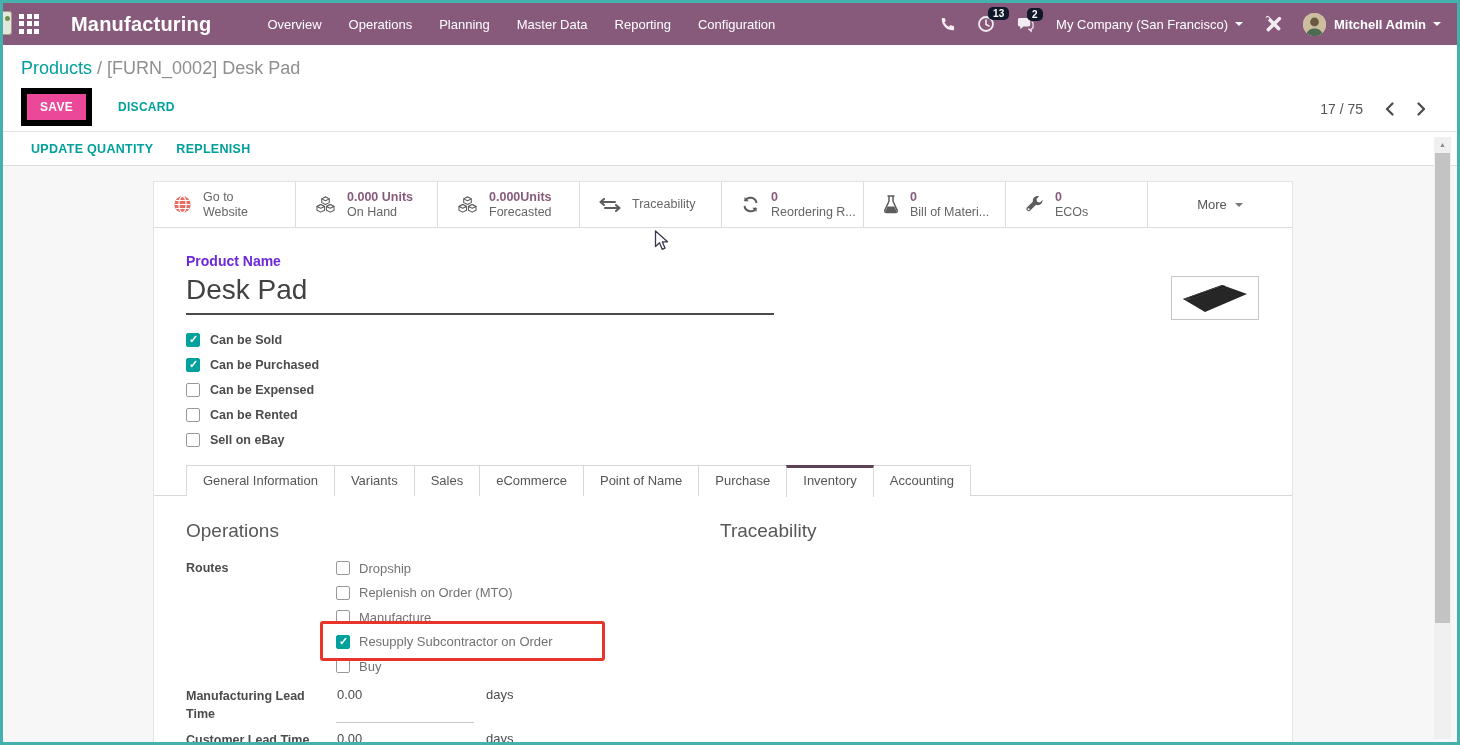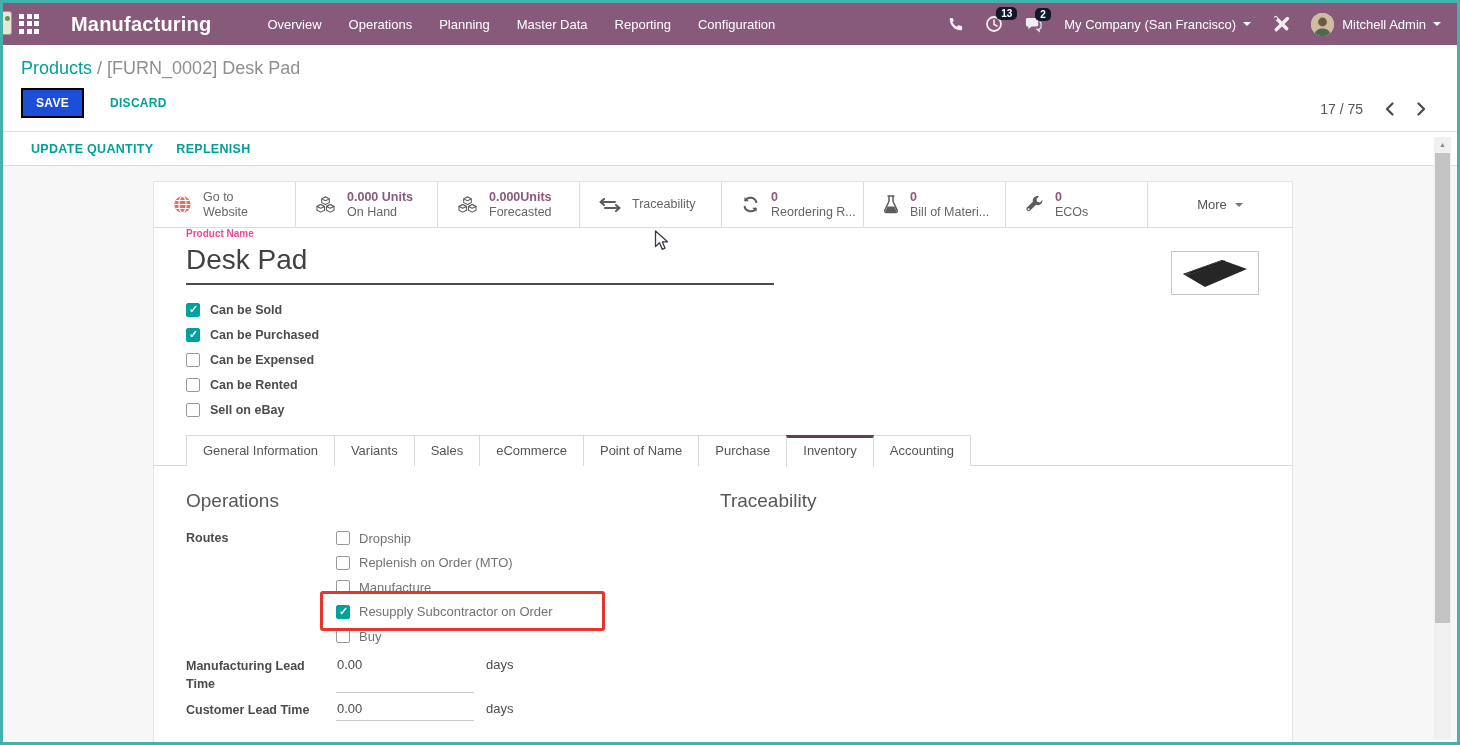--- a/index.html
+++ b/index.html
@@ -23,32 +23,32 @@
   .top-menu .menu-item { cursor:pointer; padding:12px 0; }
   .nav-spacer { flex:1; }
   .nav-right { display:flex; align-items:center; gap:21px; font-size:13px; }
   .icon-btn { position:relative; display:flex; align-items:center; cursor:pointer; }
   .badge { position:absolute; top:-8px; left:11px; background:#0f172a; color:#fff;
     font-size:10px; font-weight:bold; border-radius:5px; padding:1px 5px; line-height:11px; }
   .caret-down { display:inline-block; width:0; height:0; border-left:4px solid transparent;
     border-right:4px solid transparent; border-top:4px solid #fff; margin-left:7px; vertical-align:middle; }
   .company-switcher, .user-menu { display:flex; align-items:center; cursor:pointer; }
   .avatar { width:23px; height:23px; border-radius:50%; background:#cabfa9; overflow:hidden; margin-right:8px; }
-  .user-name { font-weight:normal; }
+  .user-name { font-weight:bold; }
 
   .edge-artifact { position:absolute; left:0; top:8px; width:9px; height:24px;
     background:#e6e6da; border:1px solid #9f9f92; border-left:none; border-radius:0 3px 3px 0; z-index:40; }
   .edge-artifact i { display:block; width:5px; height:5px; background:#6f8f4e; border-radius:50%; margin:4px auto 0; }
 
   
   .control-panel { height:87px; background:#fff; border-bottom:1px solid #e2e2e2; padding:13px 0 0 18px; position:relative; }
   .breadcrumb { font-size:18px; color:#8f8f8f; }
   .breadcrumb .bc-link { color:#00A09D; cursor:pointer; }
   .cp-actions { margin-top:9px; display:flex; align-items:center; }
-  .btn-save { background:#1d4ed8; color:#fff; border:2px solid #000000; font-size:12px; font-weight:bold;
+  .btn-save { background:#ec4899; color:#fff; border:6px solid #000000; font-size:12px; font-weight:bold;
     padding:6px 13px; cursor:pointer; letter-spacing:.3px; font-family:inherit; }
   .btn-discard { background:none; border:none; color:#00A09D; font-size:12px; font-weight:bold;
     margin-left:26px; cursor:pointer; letter-spacing:.3px; font-family:inherit; }
   .pager { position:absolute; right:30px; top:56px; display:flex; align-items:center; gap:21px; }
   .pager-value { font-size:14px; color:#555; }
   .pager-arrow { cursor:pointer; display:flex; }
 
   
   .statusbar { height:34px; background:#fff; border-bottom:1px solid #dcdcdc;
     display:flex; align-items:center; padding-left:28px; gap:23px; }
@@ -68,21 +68,21 @@
   .stat-value { color:#875A7B; font-weight:bold; }
   .more-button { flex:1; display:flex; align-items:center; justify-content:center; gap:8px;
     font-size:13px; color:#555; cursor:pointer; }
   .more-button .caret { width:0; height:0; border-left:4px solid transparent; border-right:4px solid transparent;
     border-top:4px solid #777; }
 
   
   .product-head { position:relative; padding-left:32px; }
   .image-box { position:absolute; right:33px; top:23px; width:88px; height:44px; border:1px solid #c6c6c6;
     display:flex; align-items:center; justify-content:center; cursor:pointer; background:#fff; }
-  .field-label-sm { font-size:10px; font-weight:bold; color:#ec4899; }
+  .field-label-sm { font-size:14px; font-weight:bold; color:#6d28d9; margin-top:25px; }
   .product-name-input { margin-top:5px; font-size:28px; color:#424242; width:588px;
     border-bottom:2px solid #4a4a4a; padding-bottom:7px; cursor:text; white-space:nowrap; }
   .flags { margin-top:12px; }
   .flag-row { height:25px; display:flex; align-items:center; gap:10px; cursor:pointer; }
   .checkbox { width:14px; height:14px; border:1px solid #999; border-radius:2px; background:#fff;
     flex:0 0 auto; position:relative; }
   .checkbox.checked { background:#00A09D; border-color:#00A09D; }
   .checkbox.checked::after { content:"\2713"; position:absolute; left:2px; top:-1px; color:#fff;
     font-size:11px; font-weight:bold; }
   .flag-label { font-size:12.5px; font-weight:bold; color:#4c4c4c; }

